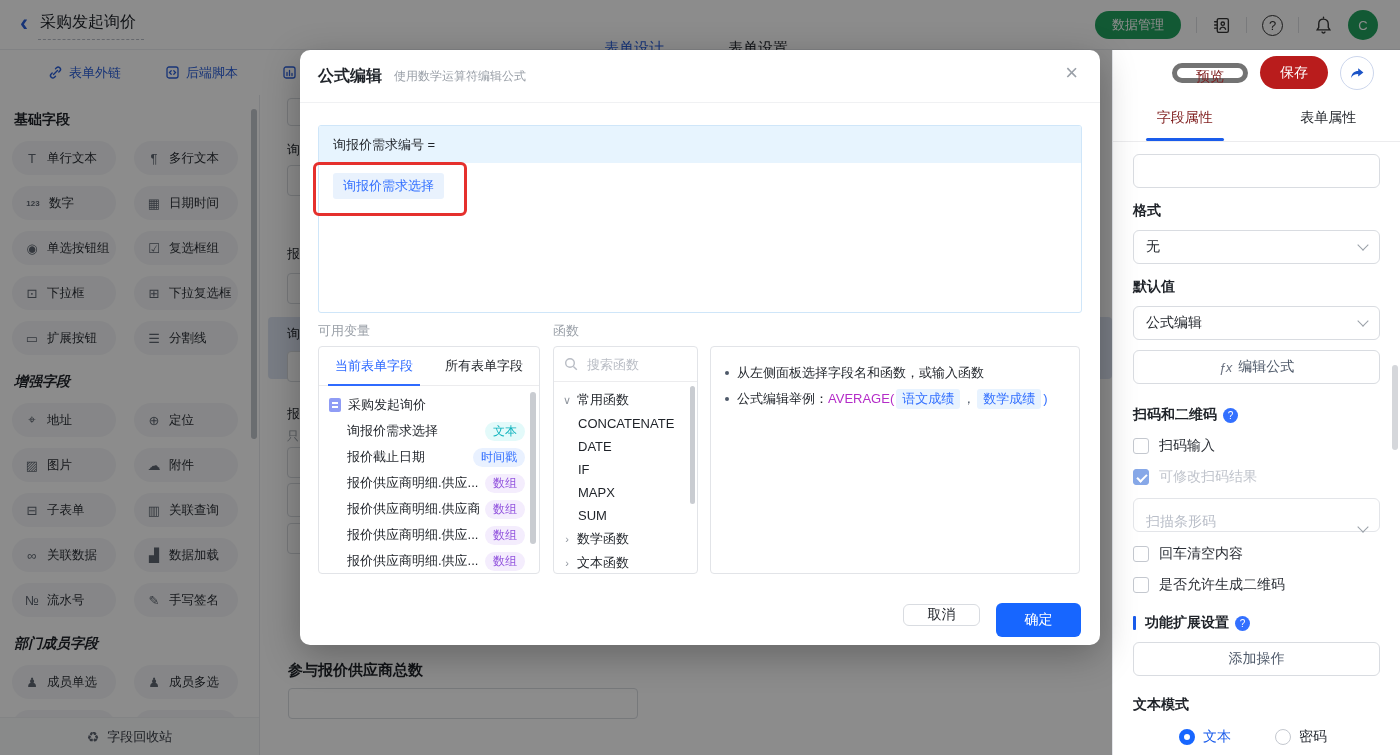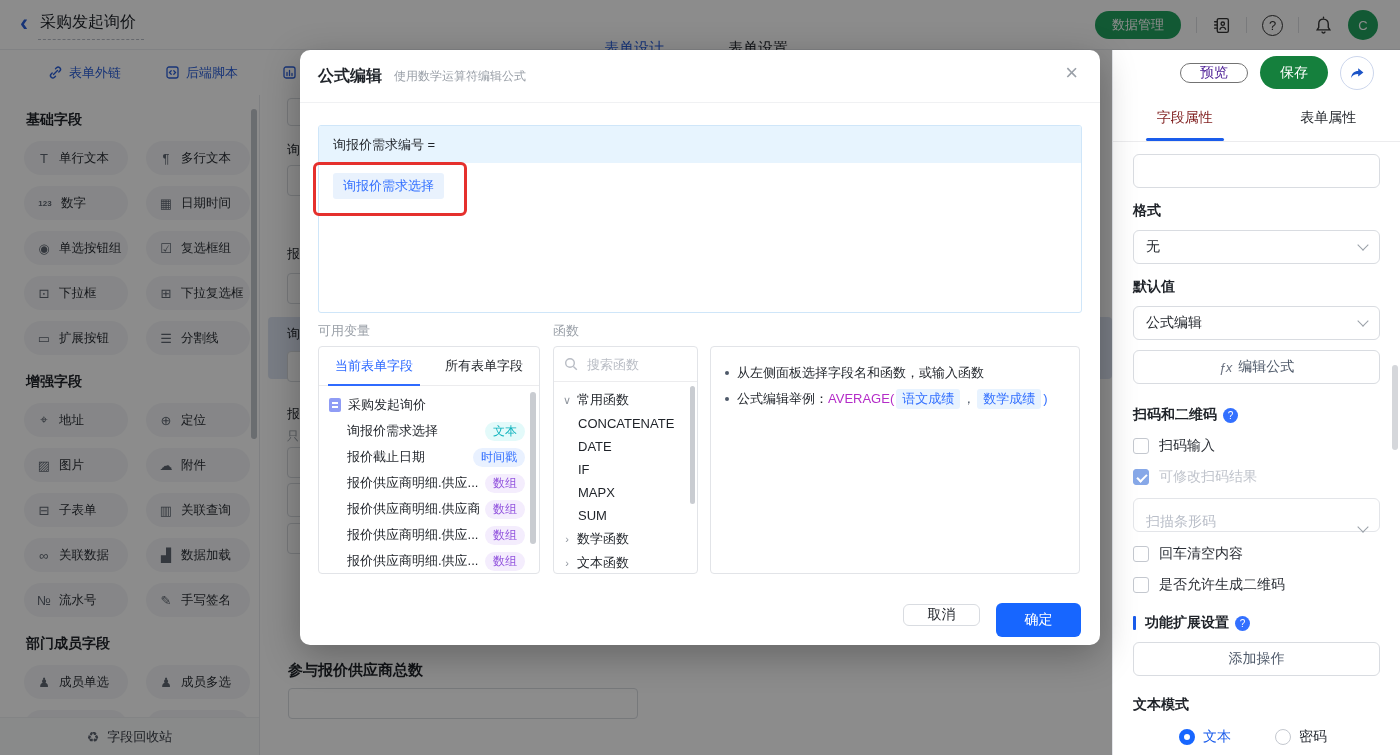--- a/index.html
+++ b/index.html
@@ -19,45 +19,45 @@
   .sep{width:1px;height:16px;background:#dcdee2;}
   .hicon{display:flex;align-items:center;cursor:pointer;}
   .qcircle{width:21px;height:21px;border:1.5px solid #333;border-radius:50%;display:flex;align-items:center;justify-content:center;font-size:13px;color:#333;box-sizing:border-box;cursor:pointer;}
   .avatar{width:30px;height:30px;border-radius:50%;background:#21a35f;color:#fff;display:flex;align-items:center;justify-content:center;font-size:13px;cursor:pointer;}
 
   
   .toolbar{position:absolute;left:0;top:50px;width:1112px;height:45px;background:#fff;display:flex;align-items:center;padding-left:48px;box-sizing:border-box;}
   .tb-item{display:flex;align-items:center;gap:6px;color:#2b5fd9;font-size:13px;margin-right:44px;cursor:pointer;white-space:nowrap;}
 
   
-  .sidebar{position:absolute;left:0;top:95px;width:260px;height:660px;background:#fff;border-right:1px solid #e8eaed;box-sizing:border-box;padding:16px 0 0 24px;overflow:hidden;}
+  .sidebar{position:absolute;left:0;top:95px;width:260px;height:660px;background:#fff;border-right:1px solid #e8eaed;box-sizing:border-box;padding:16px 0 0 12px;overflow:hidden;}
   .sec-title{font-size:14px;font-weight:bold;color:#1f2329;margin:0 0 12px 2px;}
-  .sec-title.mt{margin-top:18px;}
+  .sec-title.mt{margin-top:18px;font-style:italic;}
   .fgrid{display:grid;grid-template-columns:104px 104px;column-gap:18px;row-gap:11px;}
   .fitem{height:34px;background:#f4f5f7;border-radius:17px;display:flex;align-items:center;padding-left:12px;gap:7px;cursor:pointer;box-sizing:border-box;}
   .ficon{color:#5f6672;font-size:13px;width:16px;text-align:center;flex:none;}
   .ficon.num{font-size:8px;font-weight:bold;width:18px;letter-spacing:0;}
   .flabel{font-size:12.5px;color:#2b2f36;white-space:nowrap;}
   .sb-thumb{position:absolute;right:2px;top:14px;width:6px;height:330px;border-radius:3px;background:#c2c6cc;cursor:pointer;}
   .recycle{position:absolute;left:0;bottom:0;width:259px;height:37px;background:#fafbfc;border-top:1px solid #eef0f2;display:flex;align-items:center;justify-content:center;gap:8px;color:#3a3f47;font-size:13px;cursor:pointer;}
   .ricon{color:#5f6672;font-size:14px;}
 
   
   .canvas{position:absolute;left:260px;top:95px;width:852px;height:660px;background:#fff;overflow:hidden;}
   .cv-label{position:absolute;font-size:13px;color:#1f2329;white-space:nowrap;}
   .cv-label.bold{font-weight:bold;font-size:15px;}
   .cv-sub{position:absolute;font-size:12px;color:#9aa0a8;white-space:nowrap;}
   .cv-input{position:absolute;width:350px;height:31px;border:1px solid #d9dce1;border-radius:4px;background:#fff;box-sizing:border-box;}
   .cv-block{position:absolute;left:8px;top:222px;width:844px;height:62px;background:#dde4f2;border-radius:4px;}
 
   
   .right-panel{position:absolute;left:1112px;top:50px;width:288px;height:705px;background:#fff;border-left:1px solid #e4e6ea;box-sizing:border-box;z-index:60;}
   .actions{height:45px;display:flex;align-items:center;justify-content:flex-end;gap:12px;padding-right:26px;}
-  .btn-preview{height:20px;padding:0 19px;border:1px solid #737373;color:#4c1d95;background:#fff;border-radius:17px;font-size:14px;cursor:pointer;}
-  .btn-save{height:33px;padding:0 20px;border:none;background:#15803d;color:#fff;border-radius:17px;font-size:14px;cursor:pointer;}
+  .btn-preview{height:20px;padding:0 19px;border:5px solid #737373;color:#7f1d1d;background:#fff;border-radius:17px;font-size:14px;cursor:pointer;}
+  .btn-save{height:33px;padding:0 20px;border:none;background:#b91c1c;color:#fff;border-radius:17px;font-size:14px;cursor:pointer;}
   .btn-share{width:34px;height:34px;border-radius:50%;border:1px solid #ccd6ec;background:#fff;display:flex;align-items:center;justify-content:center;cursor:pointer;}
   .ptabs{height:46px;border-bottom:1px solid #ececee;display:flex;}
   .ptab{flex:1;display:flex;align-items:center;justify-content:center;font-size:14px;color:#1f2329;position:relative;cursor:pointer;}
   .ptab.active{color:#7f1d1d;}
   .ptab.active::after{content:"";position:absolute;bottom:0;left:50%;transform:translateX(-50%);width:78px;height:3px;background:#1a5ceb;border-radius:2px;}
   .pcontent{padding:12px 20px 0;position:relative;}
   .pbox{height:32px;border:1px solid #d9dce1;border-radius:6px;background:#fff;}
   .plabel{font-size:14px;font-weight:bold;color:#1f2329;margin:14px 0 10px;}
   .pselect{height:34px;border:1px solid #d9dce1;border-radius:6px;display:flex;align-items:center;justify-content:space-between;padding:0 12px;font-size:14px;color:#1f2329;cursor:pointer;box-sizing:border-box;background:#fff;}
   .pselect::after{content:"";width:7px;height:7px;border-right:1.5px solid #9aa0a8;border-bottom:1.5px solid #9aa0a8;transform:rotate(45deg);margin-top:-4px;}

